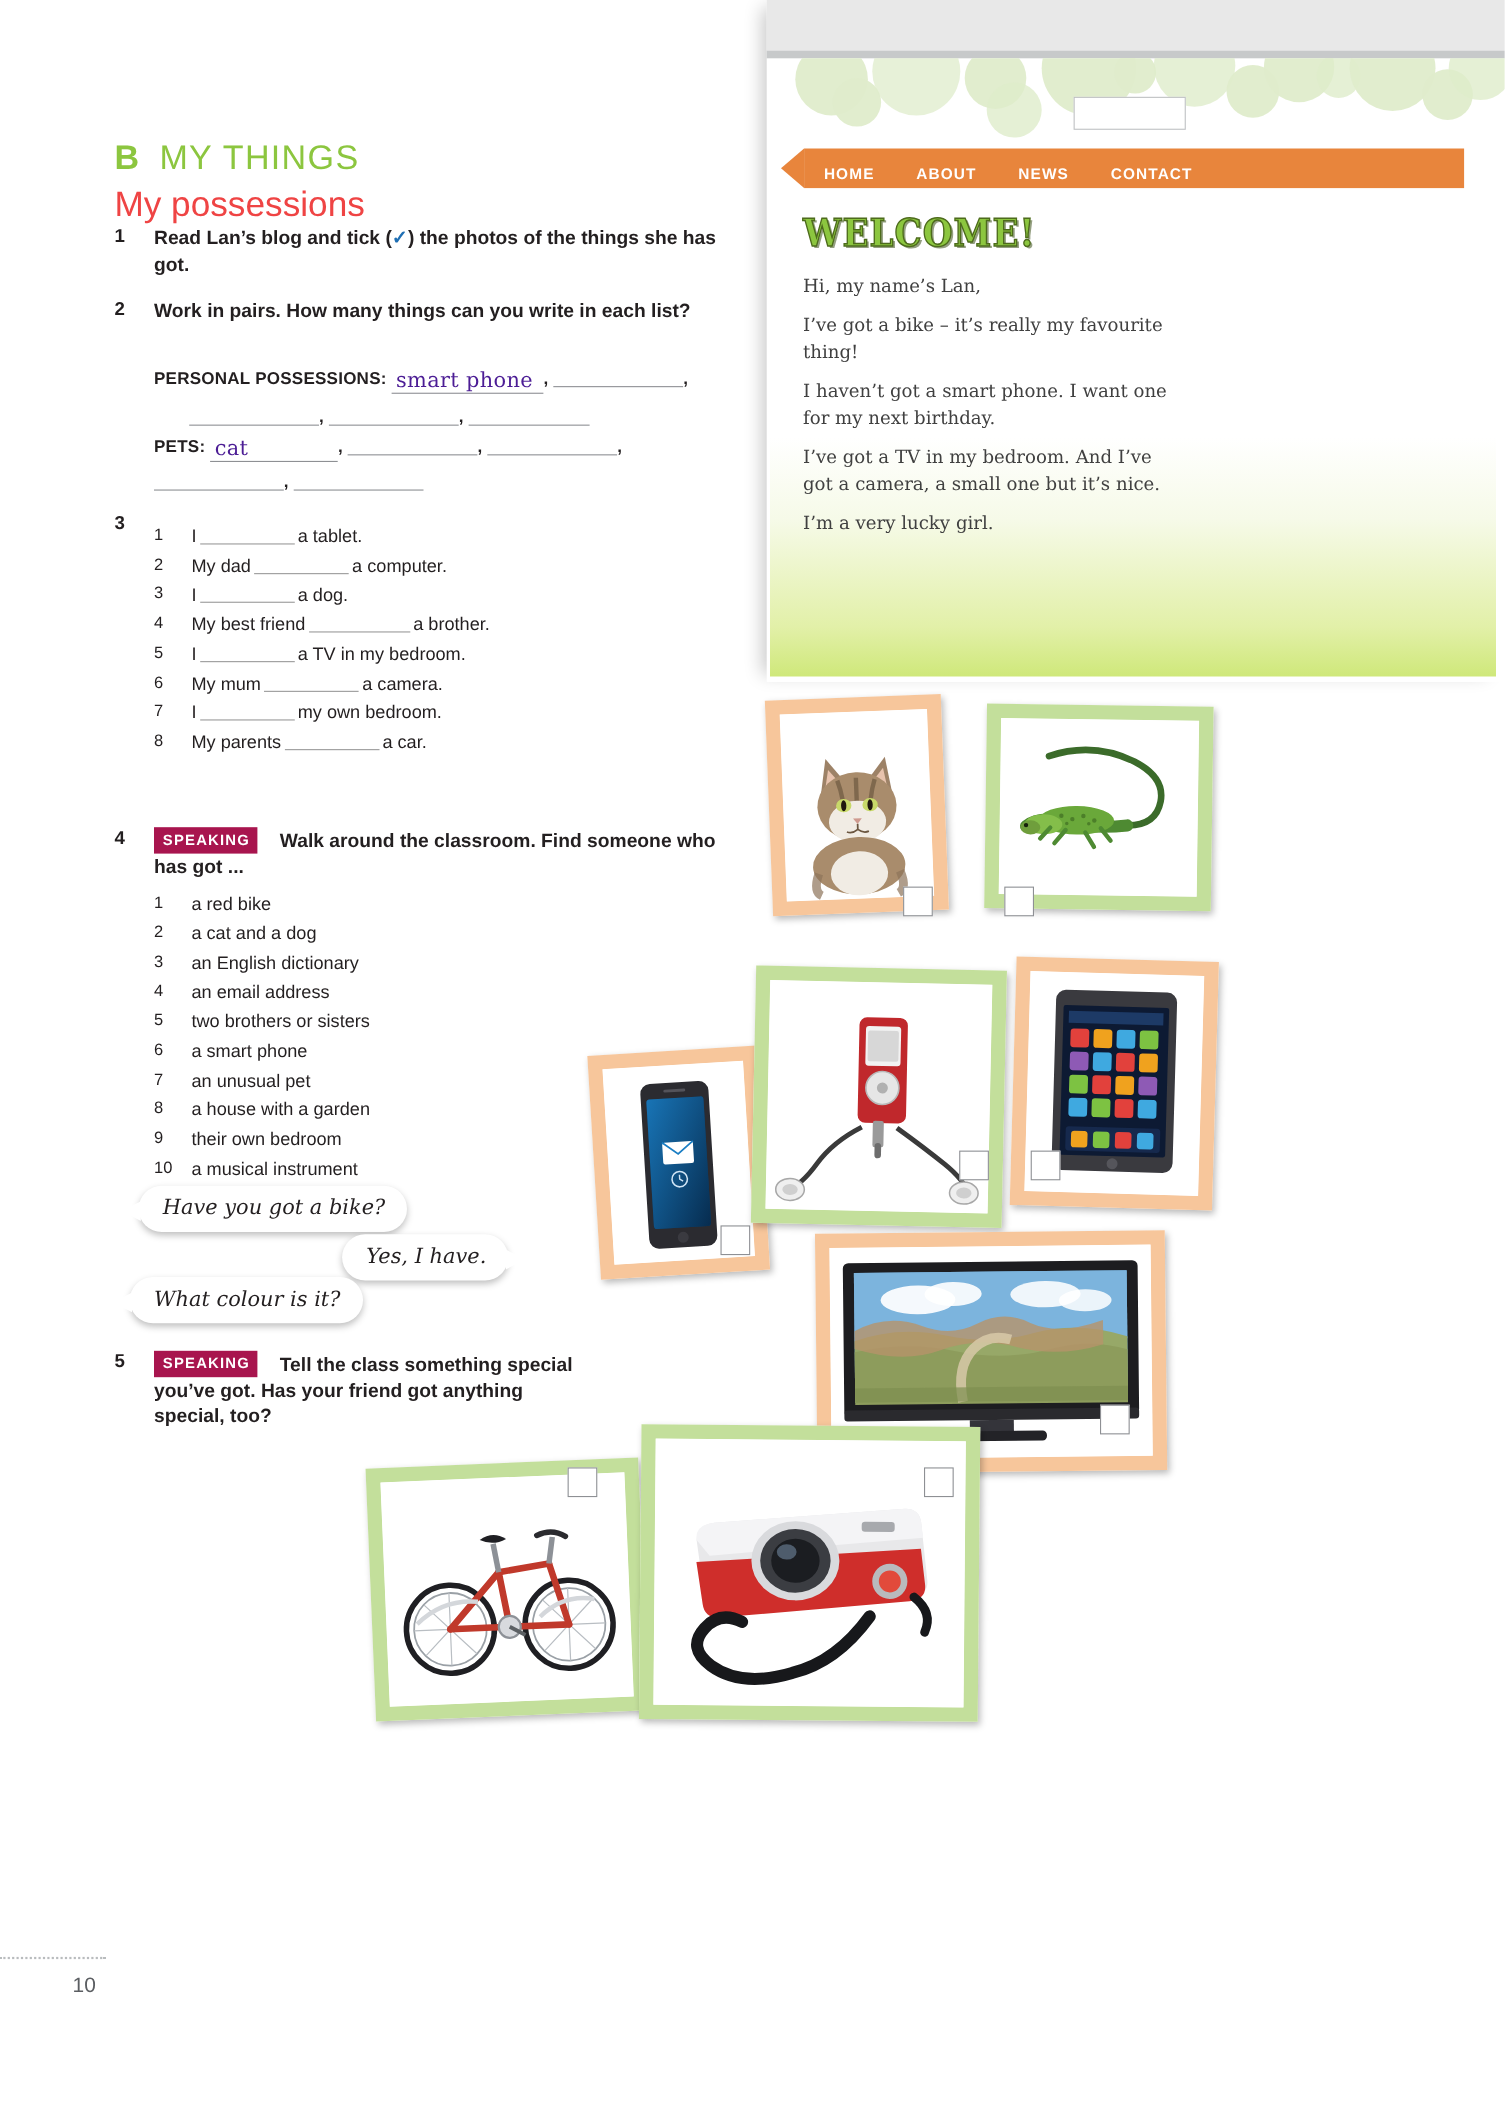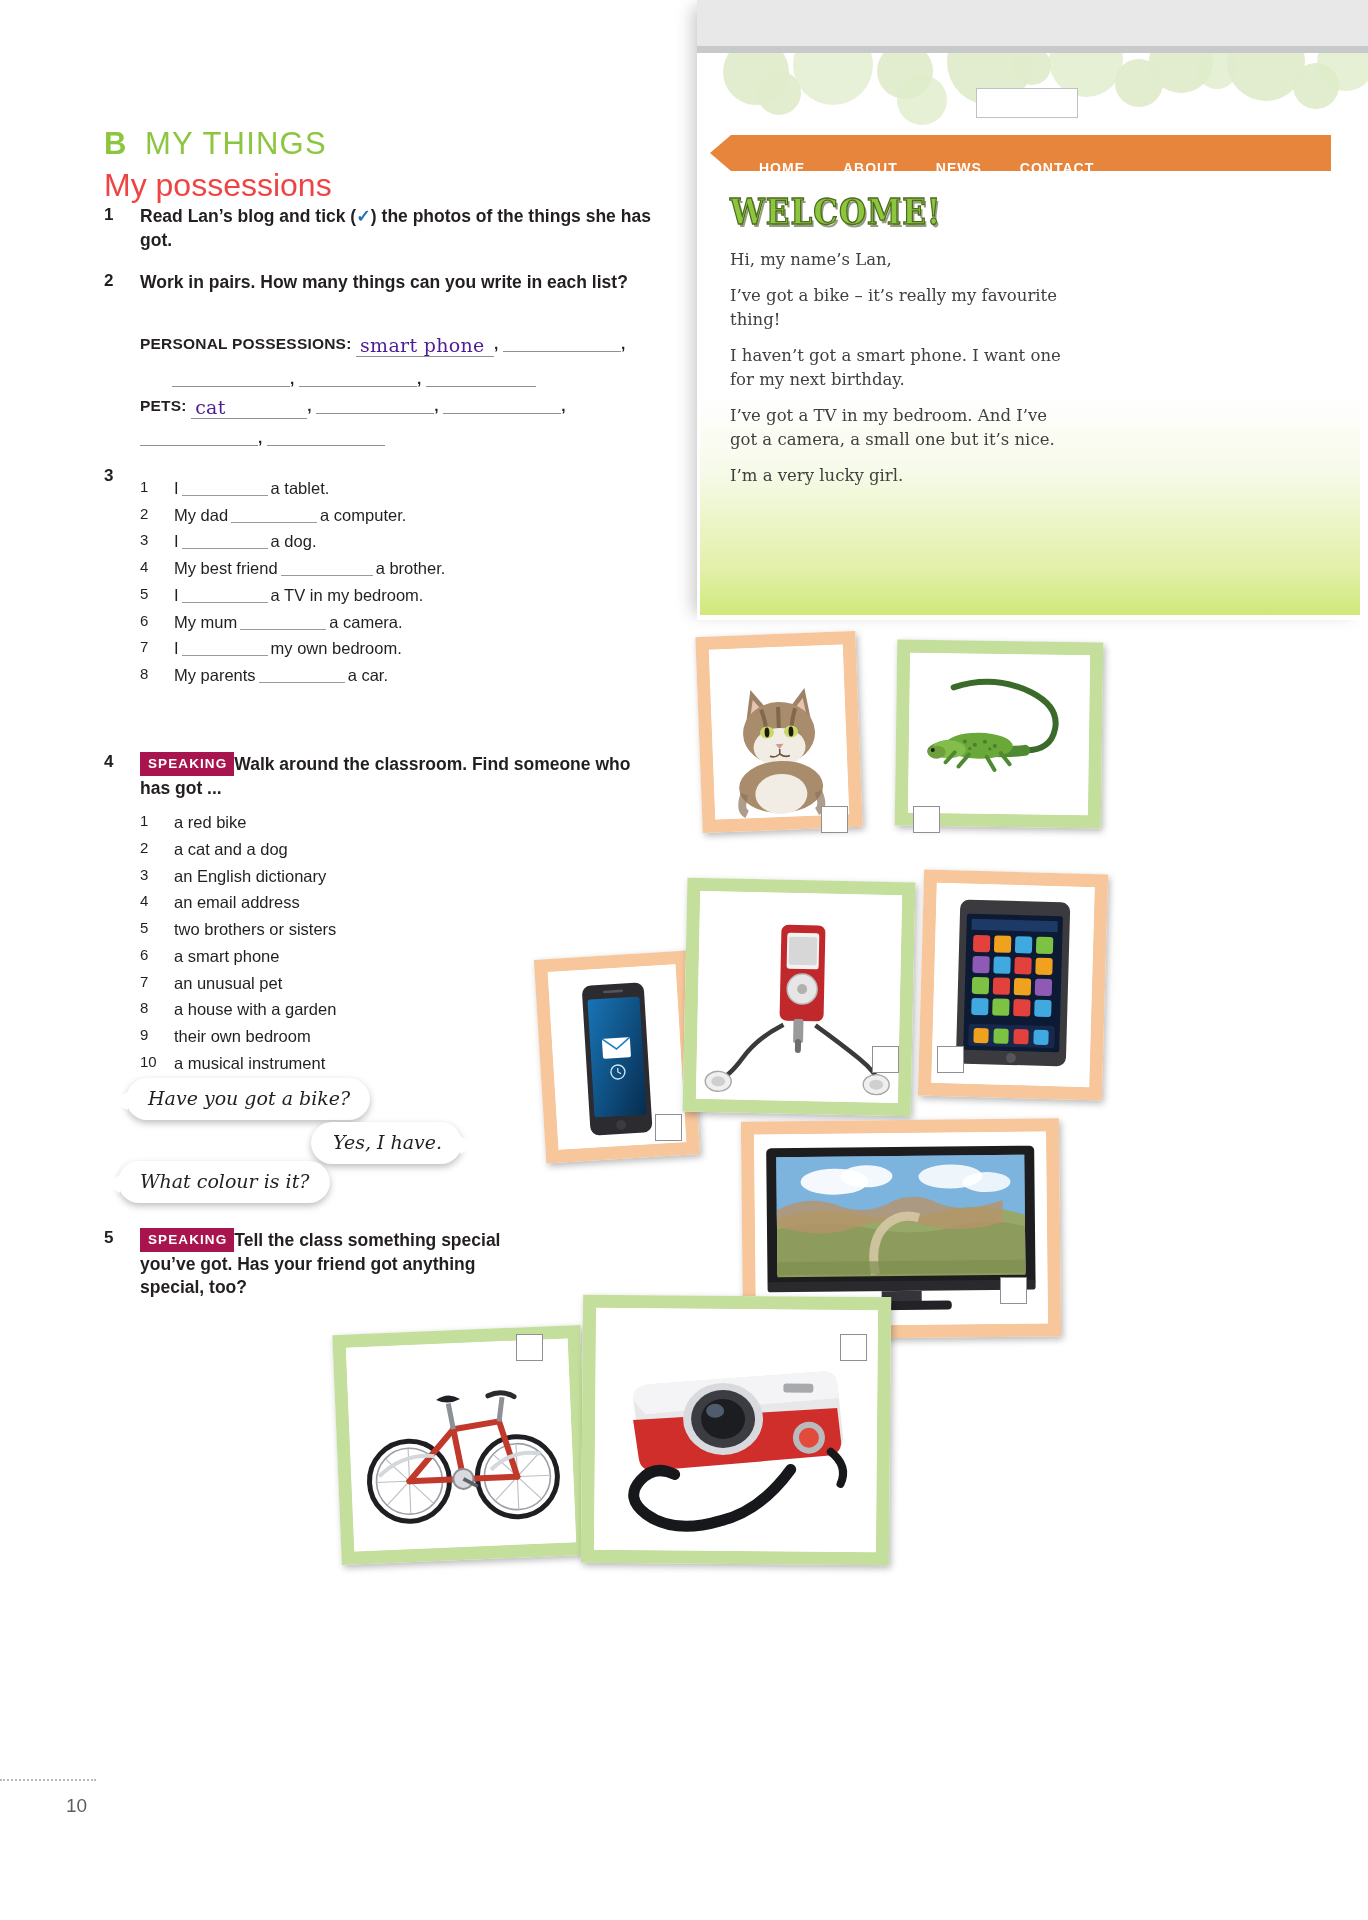--- a/index.html
+++ b/index.html
@@ -52,21 +52,21 @@
   .sublist li .n{position:absolute;left:0;top:0;width:22px;text-align:left;font-size:15px;}
   .gap{
     display:inline-block;border-bottom:1px solid #9a9a9a;width:86px;height:14px;
     margin:0 3px;vertical-align:-2px;
   }
   .gap.w2{width:92px;}
 
   .speaking{
     display:inline-block;background:#a8154e;color:#ffffff;
     font-size:13.5px;font-weight:bold;letter-spacing:1.1px;
-    padding:3px 7px 3px 8px;margin-right:0;vertical-align:2px;
+    padding:3px 7px 3px 8px;margin-right:20px;vertical-align:2px;
   }
 
   
   .bubble{
     position:absolute;background:#ffffff;border-radius:22px;
     box-shadow:0 3px 7px rgba(0,0,0,.26);
     padding:9px 20px 11px 22px;
     font-family:"DejaVu Serif", serif;font-style:italic;font-size:19px;color:#231f20;
     white-space:nowrap;
   }
@@ -107,21 +107,21 @@
     border:1px solid #bfc1c3;background:#ffffff;
   }
   .navbar{
     position:absolute;left:731px;top:135px;width:600px;height:36px;background:#e8853c;
   }
   .navbar:before{
     content:"";position:absolute;left:-21px;top:0;
     border-top:18px solid transparent;border-bottom:18px solid transparent;
     border-right:21px solid #e8853c;
   }
-  .navbar ul{list-style:none;margin:10px;padding:0;display:flex;align-items:center;height:46px;
+  .navbar ul{list-style:none;margin:0;padding:0;display:flex;align-items:center;height:46px;
              padding-left:18px;}
   .navbar li{
     color:#ffffff;font-weight:bold;font-size:14px;letter-spacing:1px;margin-right:38px;
   }
   .welcome{
     position:absolute;left:730px;top:192px;
     font-family:"DejaVu Serif", serif;font-weight:bold;font-size:31px;
     color:#8cc63f;letter-spacing:1px;
     -webkit-text-stroke:1.2px #4d6b1c;
     text-shadow:2px 2px 0 rgba(60,80,25,.55);

